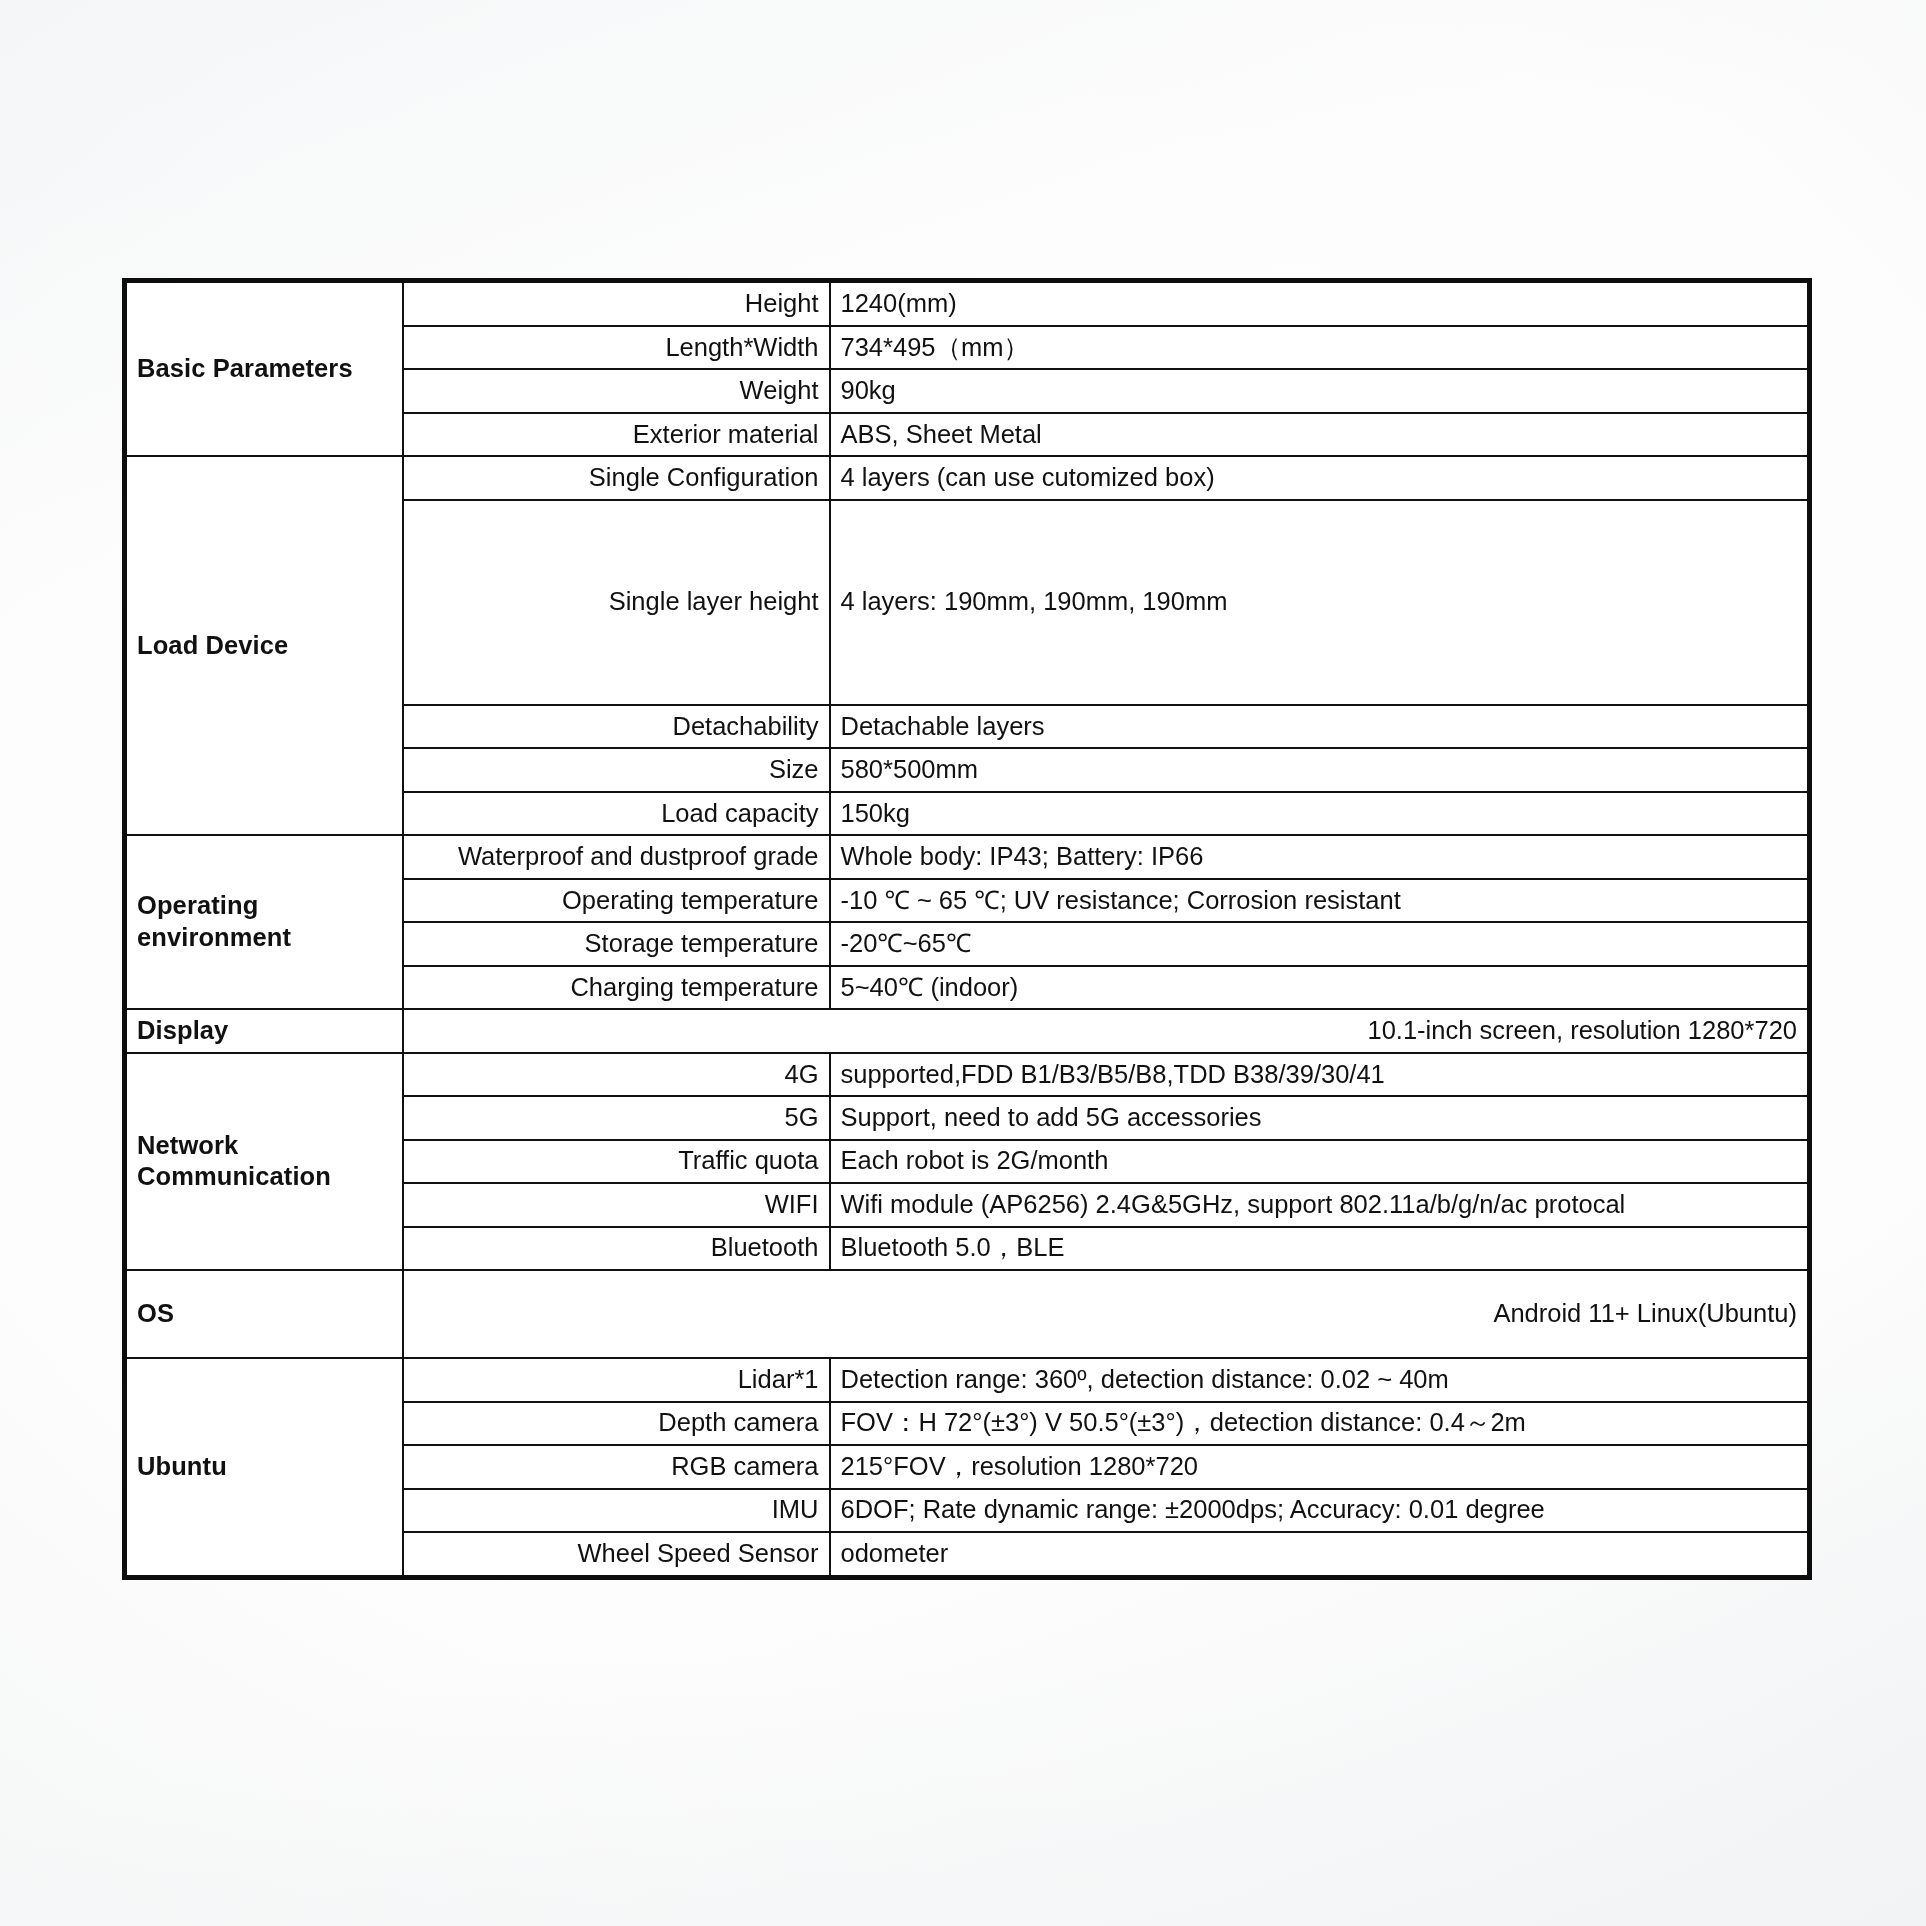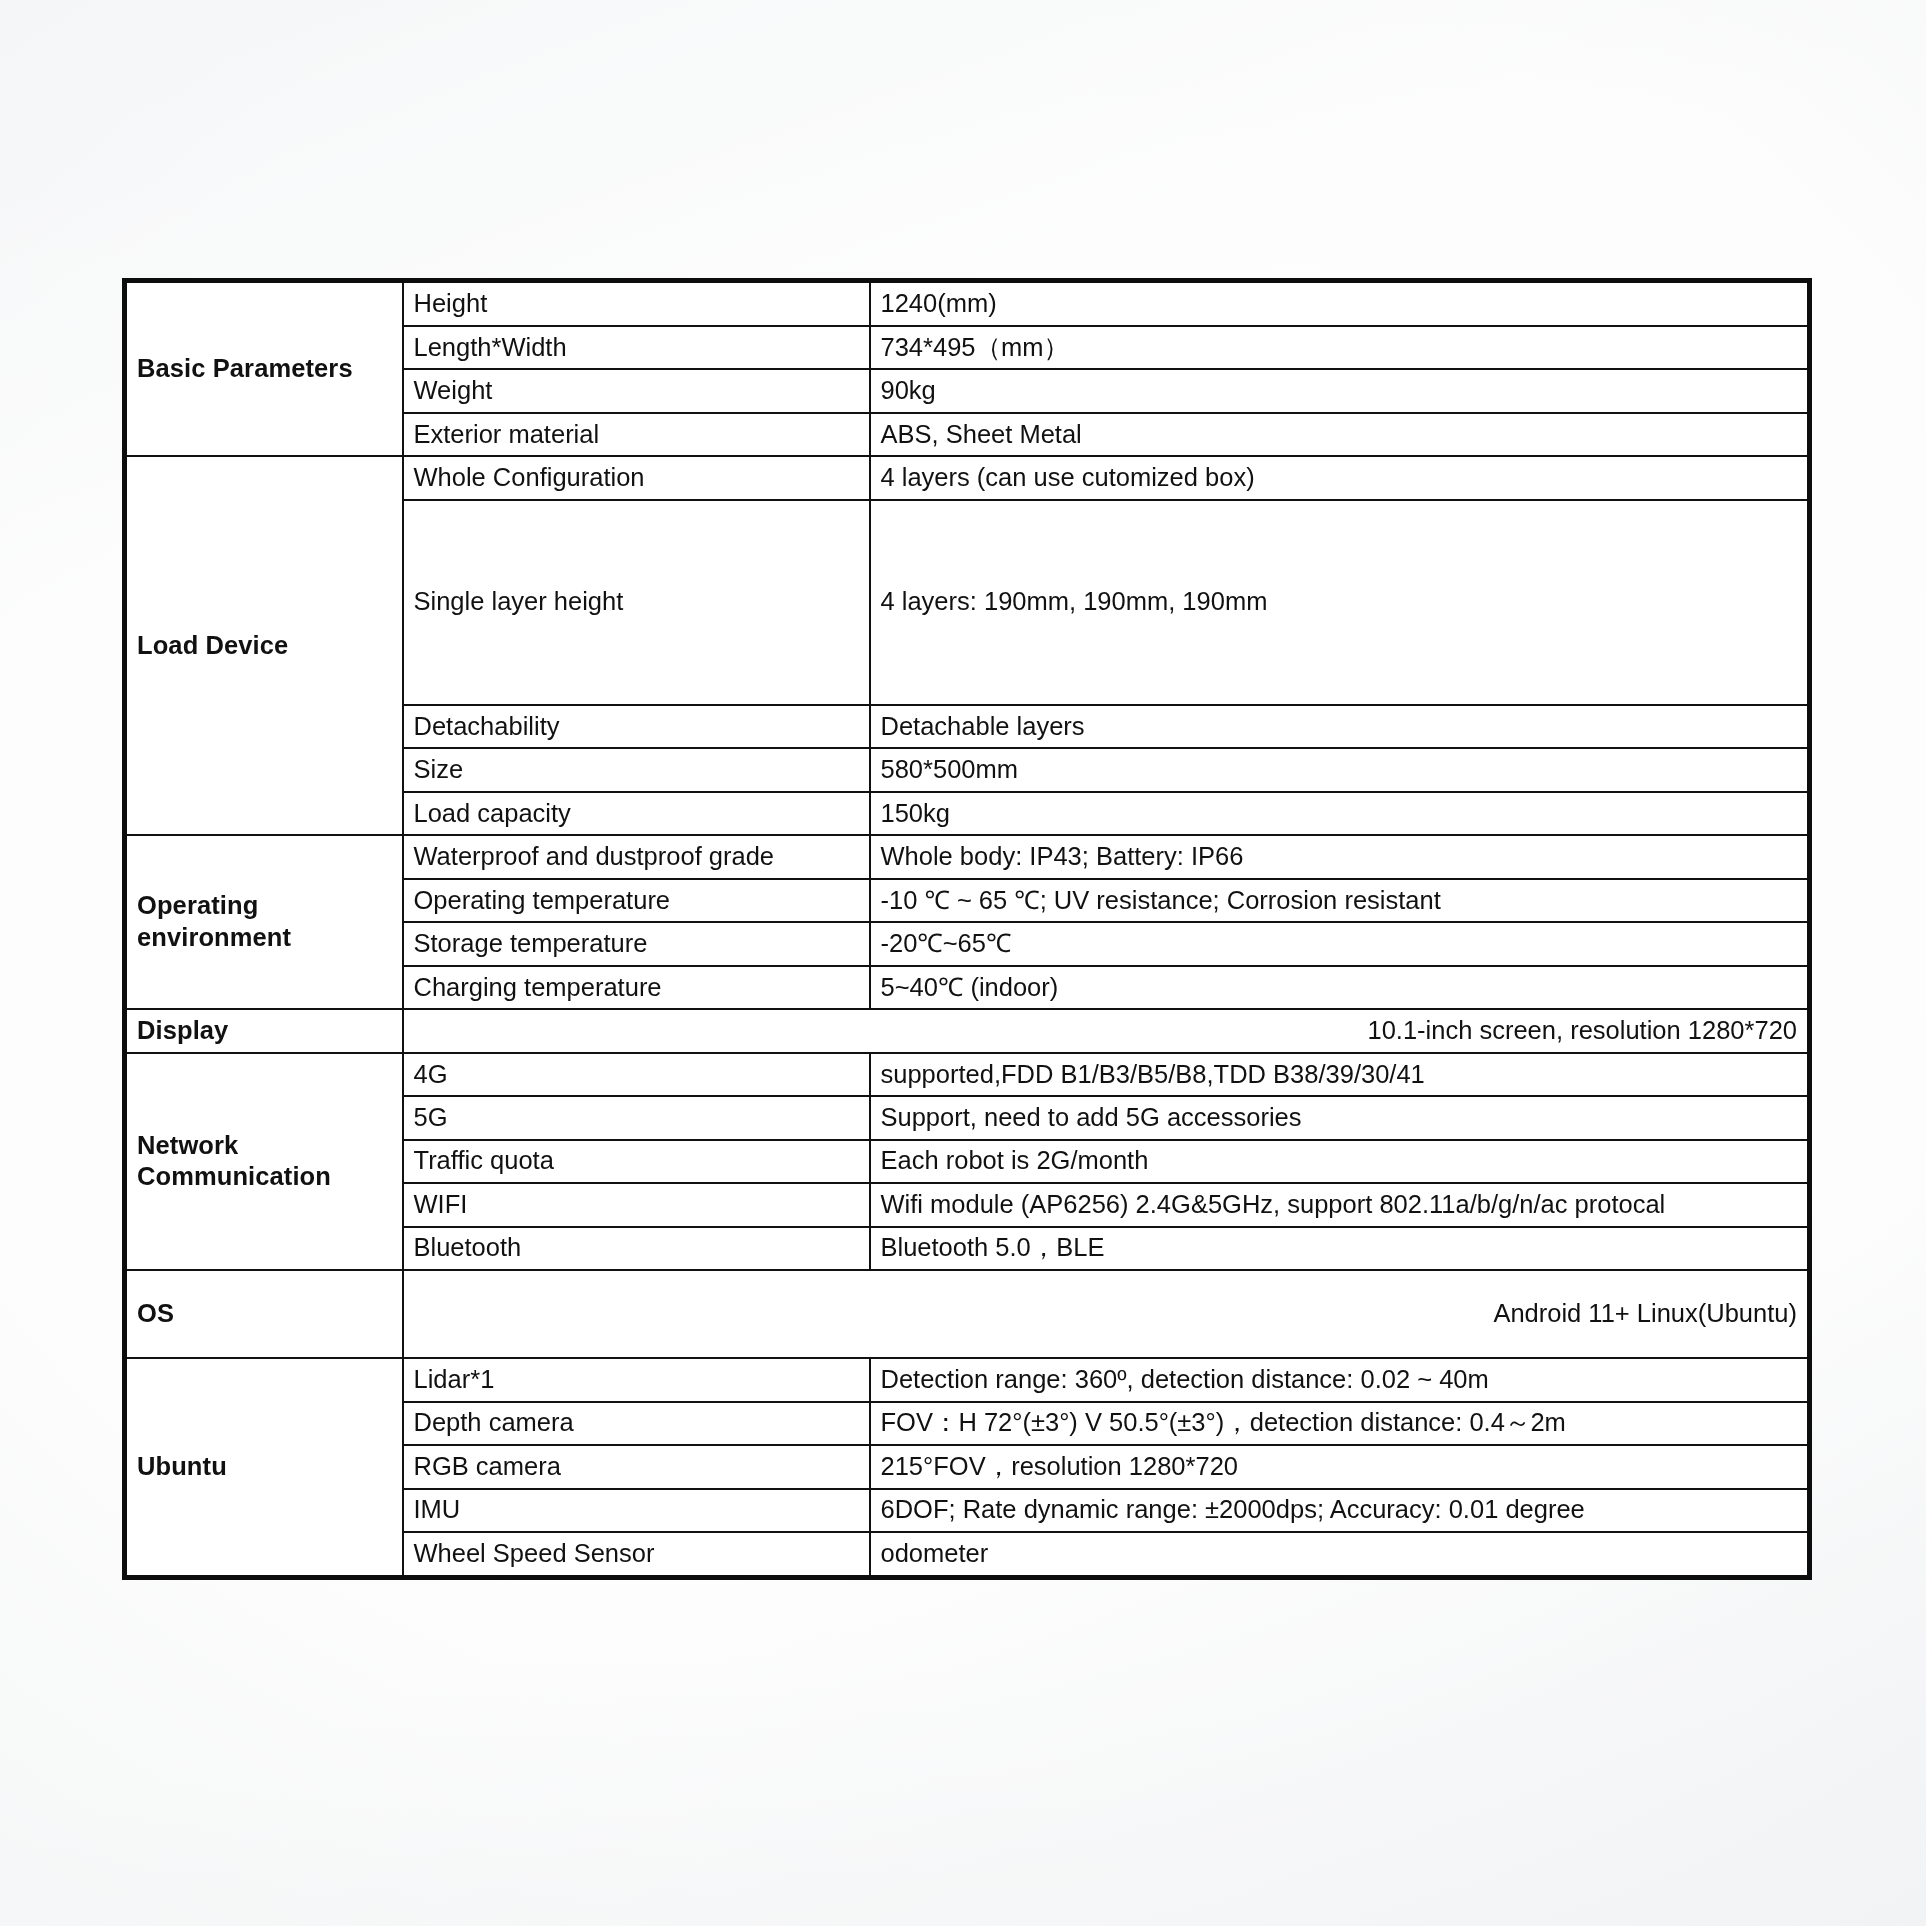--- a/index.html
+++ b/index.html
@@ -62,22 +62,22 @@
     width: 278px;
     font-weight: bold;
     font-size: 28px;
     background: #f4f6f7;
     border-left: none;
     letter-spacing: 0.1px;
   }
 
   
   td.param-cell {
-    width: 467px;
-    text-align: left;
+    width: 427px;
+    text-align: right;
     font-size: 25px;
   }
 
   
   td.value-cell {
     text-align: left;
     padding-left: 12.7px;
     font-size: 26px;
   }
 
@@ -117,21 +117,21 @@
         <td class="param-cell">Weight</td>
         <td class="value-cell big-val">90kg</td>
       </tr>
       <tr>
         <td class="param-cell">Exterior material</td>
         <td class="value-cell">ABS, Sheet Metal</td>
       </tr>
 
       <tr>
         <td class="section-cell" rowspan="5">Load Device</td>
-        <td class="param-cell">Whole Configuration</td>
+        <td class="param-cell">Single Configuration</td>
         <td class="value-cell">4 layers (can use cutomized box)</td>
       </tr>
       <tr style="height:205px;margin-top:44px;">
         <td class="param-cell">Single layer height</td>
         <td class="value-cell">4 layers: 190mm, 190mm, 190mm</td>
       </tr>
       <tr>
         <td class="param-cell">Detachability</td>
         <td class="value-cell">Detachable layers</td>
       </tr>

